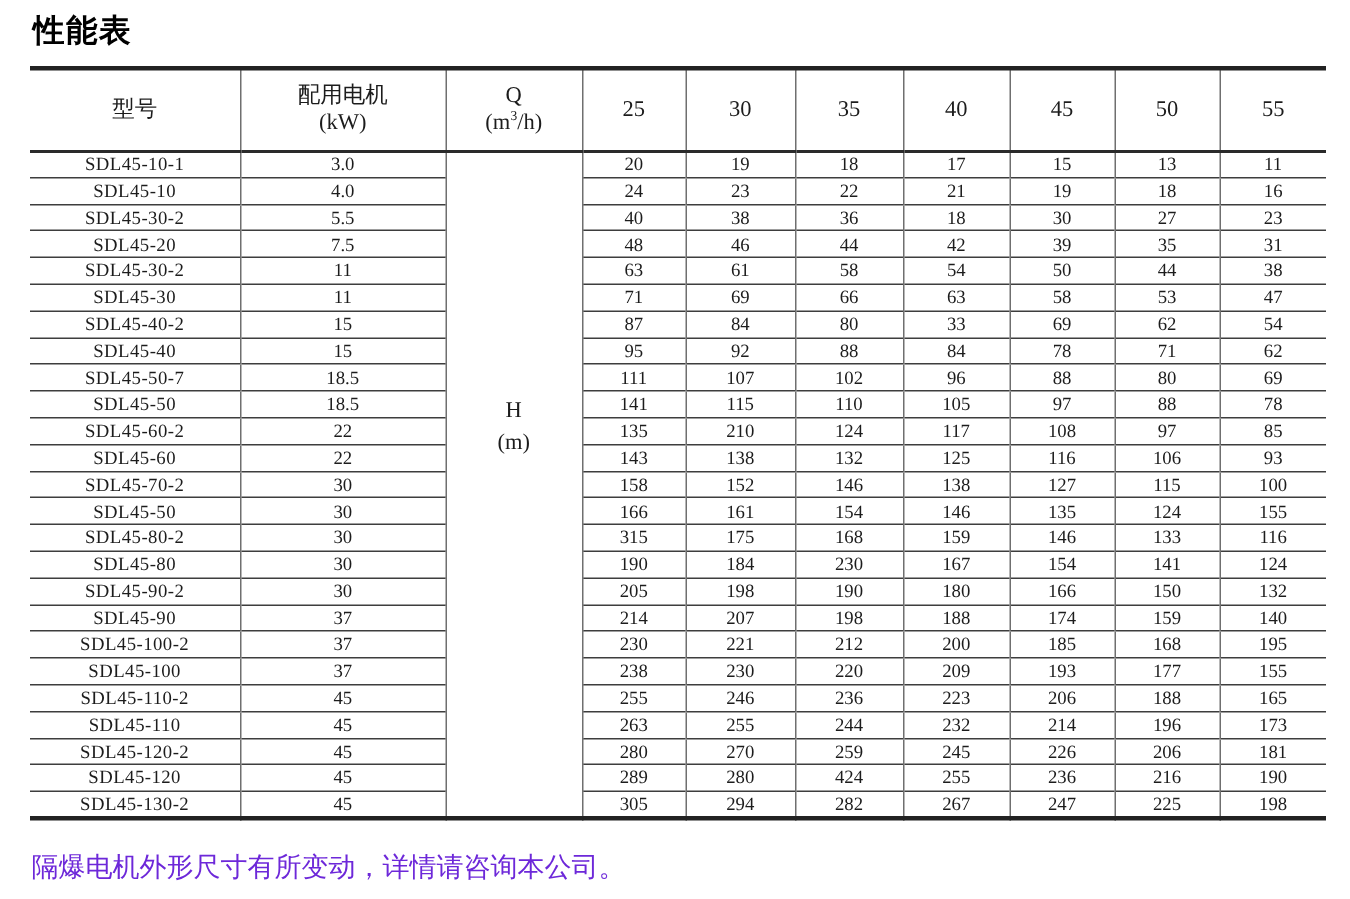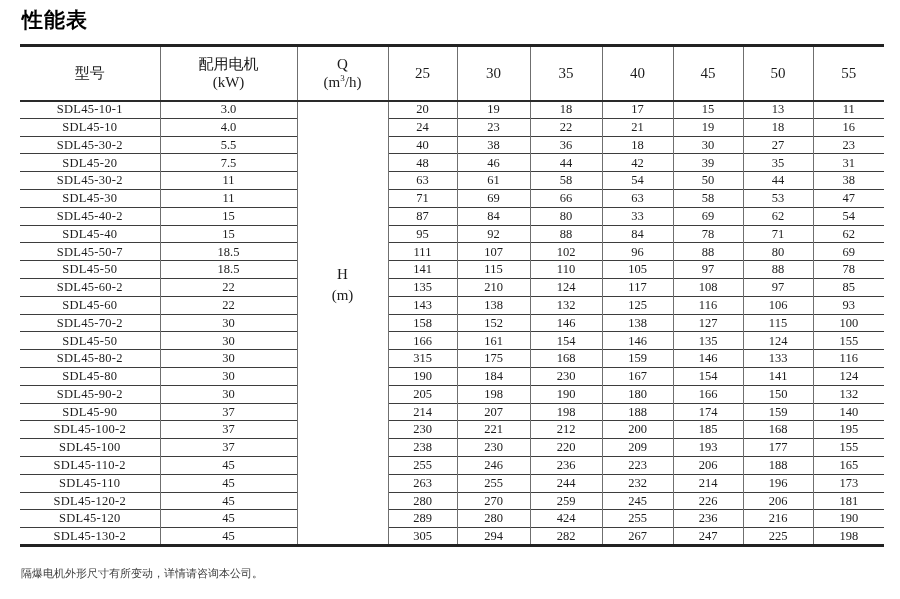--- a/index.html
+++ b/index.html
@@ -64,22 +64,22 @@
     font-size: 15px;
     vertical-align: middle;
   }
   .hcell-inner { position: relative; top: -38px; line-height: 1.35; }
   .model-cell { letter-spacing: 0.3px; }
   sup { font-size: 9px; vertical-align: super; line-height: 0; }
   .footer-note {
     position: absolute;
     left: 21px;
     top: 566px;
-    font-size: 11px;
-    color: #404040;
+    font-size: 18px;
+    color: #6d28d9;
     font-family: "Liberation Serif", "DejaVu Serif", serif;
   }
 </style>
 </head>
 <body>
 
 <div class="page">
 
   <div class="page-title">性能表</div>
 

